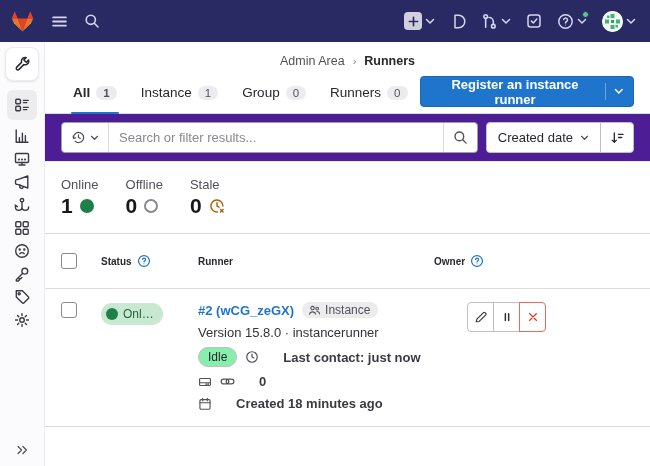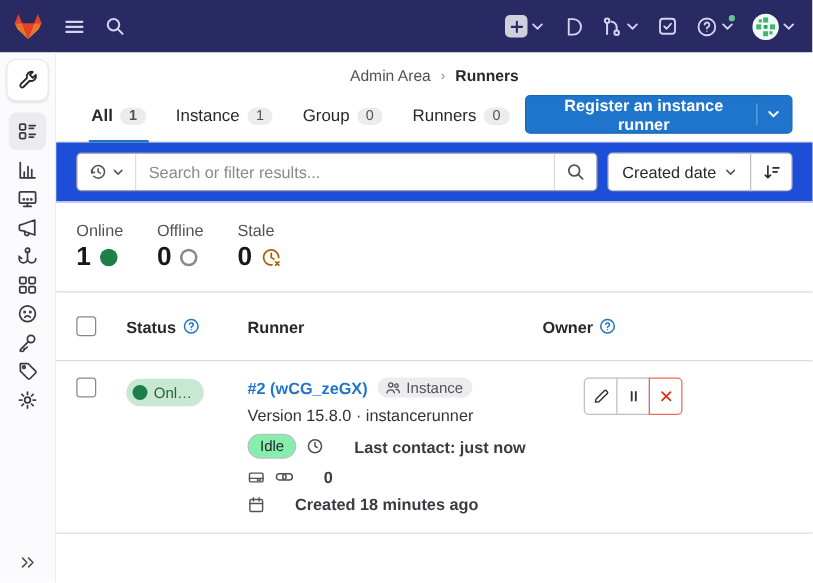--- a/index.html
+++ b/index.html
@@ -43,21 +43,21 @@
   .tab.active { font-weight:700; }
   .tab.active::after { content:""; position:absolute; left:10px; right:10px; bottom:-1px; height:2px;
     background:#1f75cb; border-radius:2px; }
   .count-badge { background:#ececef; color:#535158; border-radius:9px; padding:1px 7px; font-size:11.5px; }
 
   .register-btn { background:#1f75cb; color:#fff; border:1px solid #1868b5; border-radius:4px; height:31px;
     padding:0 9px 0 12px; font-weight:700; font-size:13px; display:flex; align-items:center; gap:8px;
     margin-bottom:6px; cursor:pointer; font-family:inherit; }
   .reg-divider { width:1px; height:17px; background:rgba(255,255,255,.35); }
 
-  .filterbar { background:#1d4ed8; border-bottom:1px solid #ececef; padding:8px 16px; display:flex;
+  .filterbar { background:#4c1d95; border-bottom:1px solid #ececef; padding:8px 16px; display:flex;
     gap:8px; }
   .search-box { flex:1; height:31px; background:#fff; border:1px solid #9e9ea6; border-radius:4px;
     display:flex; align-items:center; overflow:hidden; }
   .history-seg { display:flex; align-items:center; gap:4px; padding:0 9px; color:#535158; height:100%;
     border-right:1px solid #dcdcde; cursor:pointer; }
   .search-box input { flex:1; border:none; outline:none; padding:0 10px; font-size:13px;
     font-family:inherit; color:#28272d; background:transparent; }
   .search-box input::placeholder { color:#89888d; }
   .search-seg { padding:0 9px; height:100%; display:flex; align-items:center; color:#535158;
     border-left:1px solid #dcdcde; cursor:pointer; }
@@ -65,21 +65,21 @@
   .sort-btn { height:31px; background:#fff; border:1px solid #bfbfc3; display:flex; align-items:center;
     gap:7px; padding:0 11px; font-size:13px; color:#28272d; cursor:pointer; font-family:inherit; }
   .sort-btn.label-btn { border-radius:4px 0 0 4px; }
   .sort-btn.dir-btn { border-radius:0 4px 4px 0; margin-left:-1px; width:34px; justify-content:center; padding:0; }
 
   .stats { display:flex; gap:27px; padding:15px 16px 17px; border-bottom:1px solid #dcdcde; }
   .stat-label { font-size:13px; color:#535158; margin-bottom:3px; }
   .stat-value { font-size:21px; font-weight:700; color:#18171d; display:flex; align-items:center; gap:7px; line-height:1; }
 
   .grid-cols { display:grid; grid-template-columns:40px 97px 1fr 112px 88px; padding:0 16px; }
-  .table-header { height:55px; align-items:center; border-bottom:1px solid #dcdcde; font-weight:700; font-size:13px; }
+  .table-header { height:55px; align-items:center; border-bottom:1px solid #dcdcde; font-weight:700; font-size:10px; }
   .hdr-cell { display:flex; gap:5px; align-items:center; }
   .checkbox { width:16px; height:16px; border:1px solid #89888d; border-radius:3px; background:#fff; cursor:pointer; }
 
   .runner-row { padding-top:13px; padding-bottom:15px; border-bottom:1px solid #dcdcde; align-items:start; }
   .status-pill { display:inline-flex; align-items:center; gap:5px; background:#c8e8d2; color:#24663b;
     border-radius:11px; height:22px; padding:0 8px 0 5px; font-size:12px; max-width:62px; margin-top:1px; }
   .status-dot-lg { width:12px; height:12px; border-radius:50%; background:#1d8049; flex:none; }
   .pill-text { overflow:hidden; text-overflow:ellipsis; white-space:nowrap; max-width:32px; }
 
   .runner-cell { display:flex; flex-direction:column; gap:7px; font-size:13px; color:#333238; padding-right:10px; }

